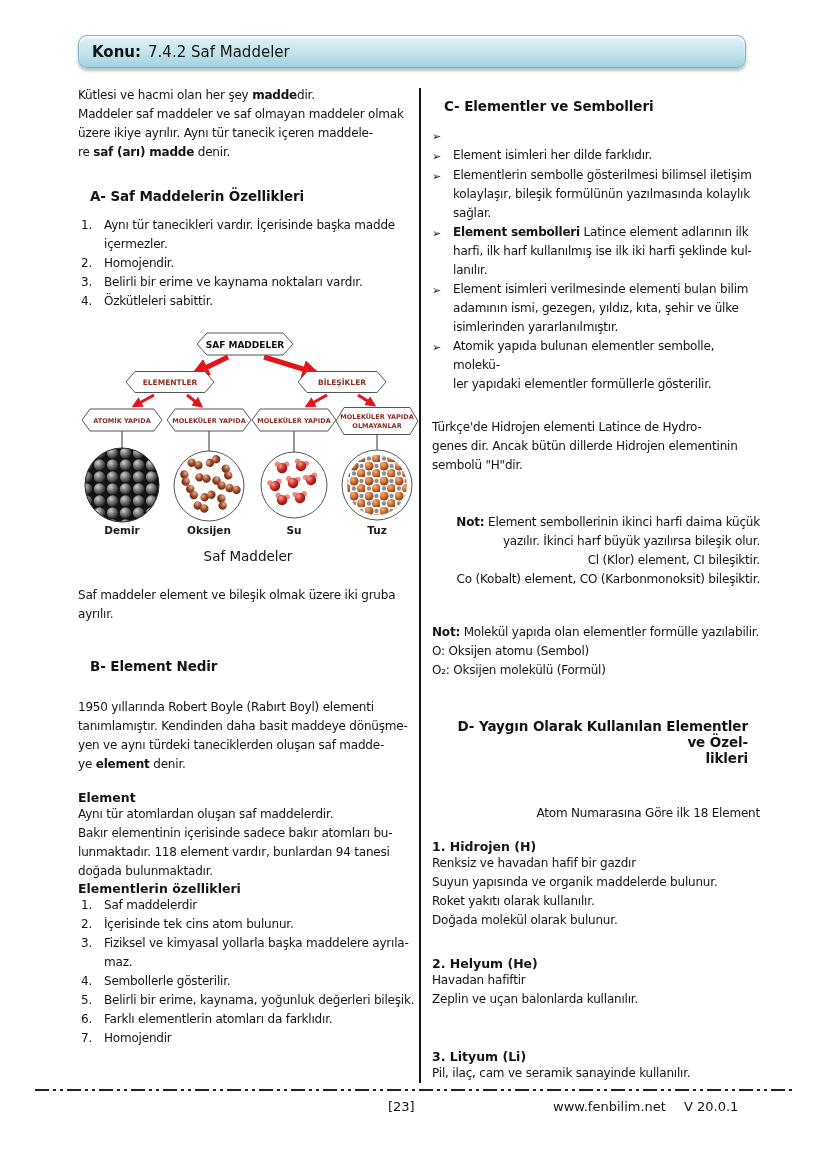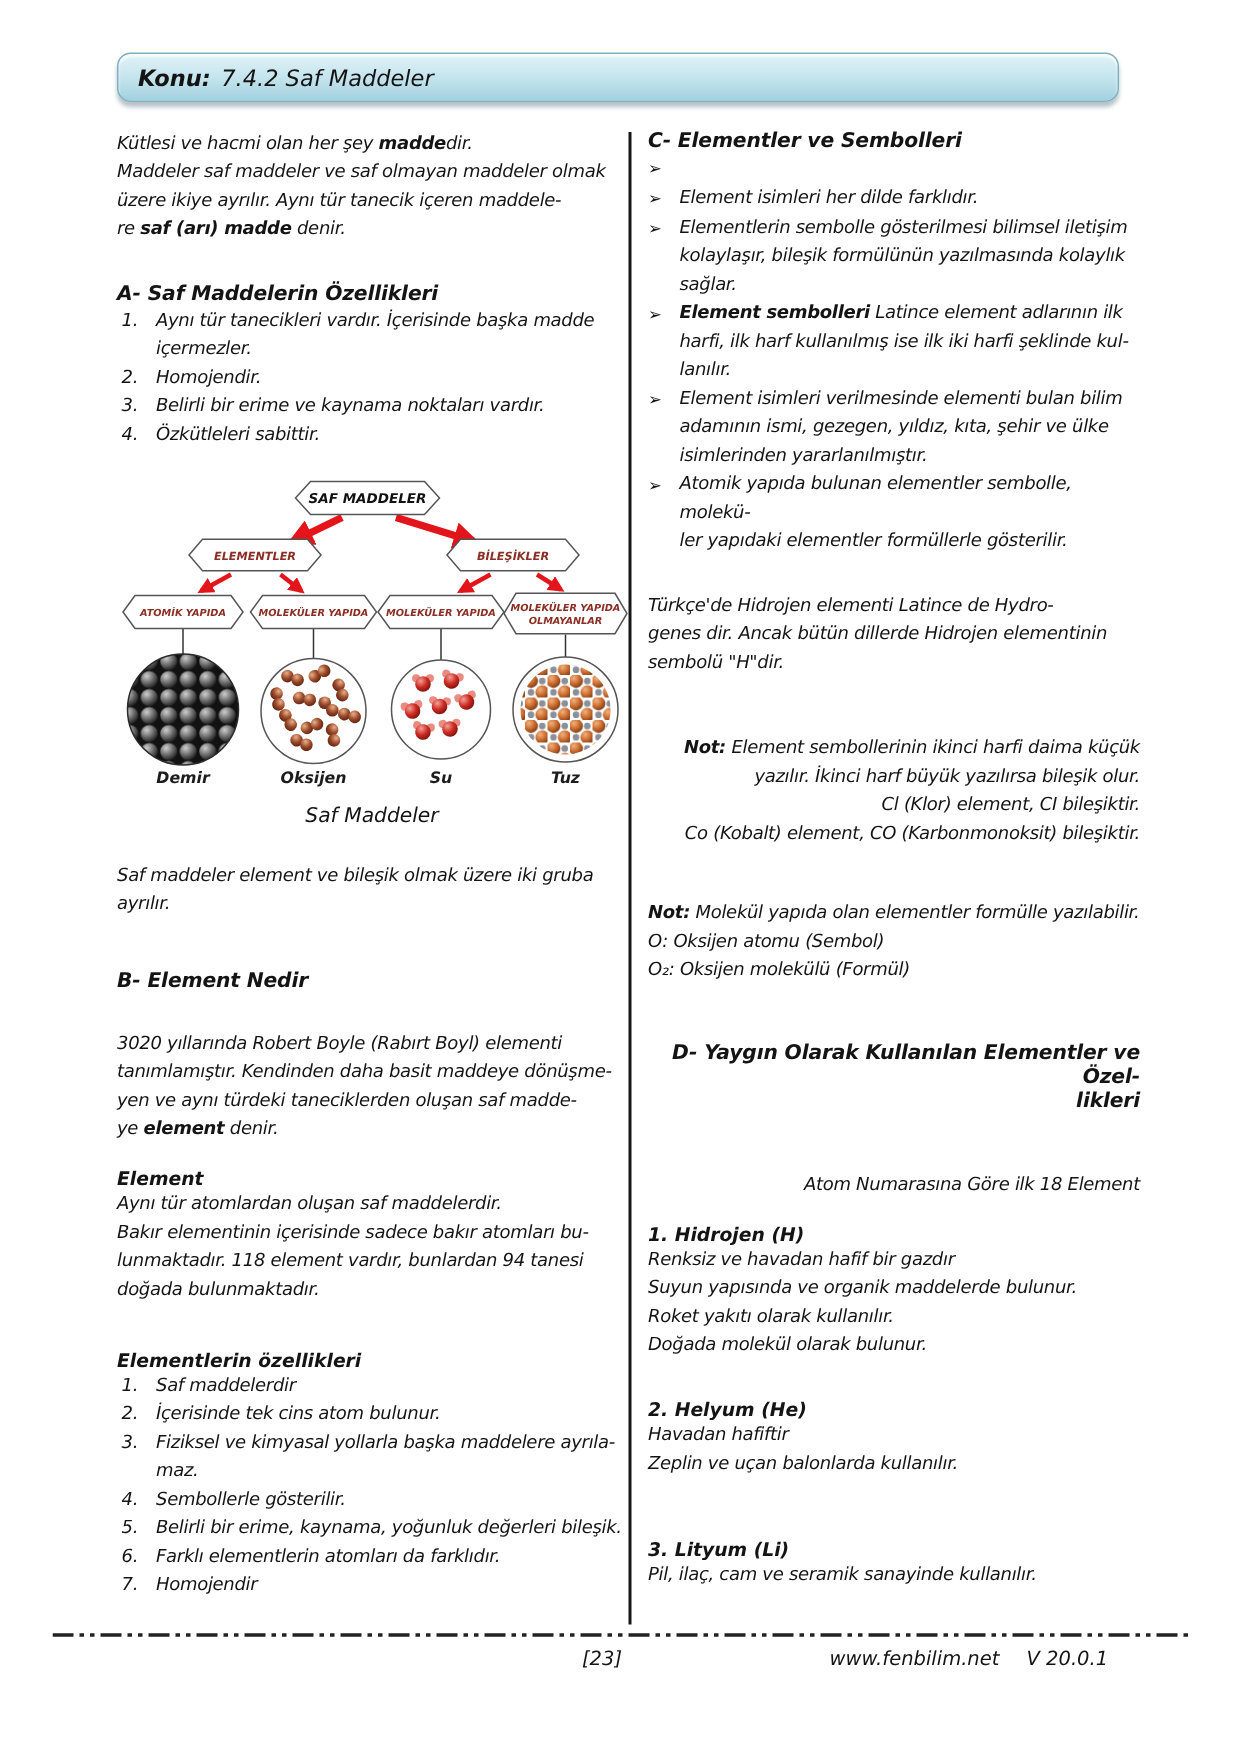--- a/index.html
+++ b/index.html
@@ -1,37 +1,37 @@
 <!DOCTYPE html>
 <html><head>
 <meta charset="utf-8">
 <style>
   html,body { margin:0; padding:0; background:#ffffff; }
   .page {
     position:relative; width:796px; height:1171px; background:#fff;
-    font-family:"DejaVu Sans", sans-serif; color:#141414; overflow:hidden;font-style:italic;
+    font-family:"DejaVu Sans", sans-serif; color:#141414; overflow:hidden;
   }
   
   .banner {
     position:absolute; left:78px; top:35px; width:668px; height:33px;
     border-radius:9px;
     background:linear-gradient(#e2f2f7, #c2e3ec 55%, #a3d1df);
     border:1px solid #7fb0bf;
     box-shadow:0 3px 3px rgba(90,120,130,.45), inset 0 2px 2px rgba(255,255,255,.85);
     display:flex; align-items:center; padding:0 13px; font-size:15px;
     box-sizing:border-box;
   }
   .banner .lead { font-weight:bold; margin-right:7px; }
 
   .col-left  { position:absolute; left:78px;  top:86px; width:338px; }
   .col-right { position:absolute; left:432px; top:86px; width:328px; }
   .vdiv { position:absolute; left:419px; top:88px; width:1.5px; height:995px; background:#171717; }
 
   .p   { font-size:12px; line-height:19px; letter-spacing:-0.2px; white-space:pre-line; margin:0; }
-  .sec { font-size:13.5px; font-weight:bold; margin:0; letter-spacing:-0.1px; white-space:pre-line; }
+  .sec { font-size:13.5px; font-weight:bold; margin:12px; letter-spacing:-0.1px; white-space:pre-line; }
   .sub { font-size:12.5px; font-weight:bold; margin:0; }
   .b   { font-weight:bold; }
 
   ol.num { margin:0; padding:0 0 0 3px; list-style:none; counter-reset:n;
            font-size:12px; line-height:19px; letter-spacing:-0.2px; }
   ol.num li { counter-increment:n; display:flex; }
   ol.num li::before { content:counter(n) "."; flex:0 0 23px; }
   ol.num .txt { white-space:pre-line; }
 
   ul.arr { margin:0; padding:0; list-style:none; font-size:12px; line-height:19px; letter-spacing:-0.2px; }
@@ -45,21 +45,21 @@
   .t-root { font-size:9px;  font-weight:bold; fill:#111; }
   .t-l2   { font-size:7.5px; font-weight:bold; fill:#8b2e23; }
   .t-l3   { font-size:6.5px; font-weight:bold; fill:#8b2e23; }
   .t-sample { font-size:10.5px; font-weight:bold; fill:#1c1c1c; font-family:"Liberation Serif","DejaVu Serif",serif; }
   .caption { width:340px; text-align:center; font-size:13.5px; margin-top:9px; }
 
   .hdiv { position:absolute; left:35px; top:1087px; }
   .footer-page { position:absolute; left:388px; top:1099px; font-size:13px; }
   .footer-site { position:absolute; left:553px; top:1099px; font-size:13px; }
   .footer-site .ver { margin-left:14px; } .mt16{margin-top:16px;} .mt22{margin-top:22px;}
-  .mt24{margin-top:24px;} .mt26{margin-top:26px;} .mt28{margin-top:28px;} .mt30{margin-top:30px;}
+  .mt24{margin-top:24px;} .mt26{margin-top:26px;} .mt28{margin-top:28px;} .mt30{}
   .mt34{margin-top:34px;} .mt36{margin-top:24px;} .mt38{margin-top:38px;text-align:right;} .mt40{margin-top:40px;}
 </style>
 </head>
 <body>
 
 <div class="page">
 
   <div class="banner">
     <span class="lead">Konu:</span>
     <span>7.4.2 Saf Maddeler</span>
@@ -208,21 +208,21 @@
       <text x="214" y="207" class="t-sample">Su</text>
       <text x="297" y="207" class="t-sample">Tuz</text>
     </svg>
 
     <div class="caption">Saf Maddeler</div>
 
     <p class="p mt22">Saf maddeler element ve bileşik olmak üzere iki gruba ayrılır.</p>
 
     <h3 class="sec mt34">B- Element Nedir</h3>
 
-    <p class="p mt24"><span>3020 yıllarında Robert Boyle (Rabırt Boyl)  elementi tanımlamıştır. Kendinden daha basit maddeye dönüşme-
+    <p class="p mt24"><span>1950 yıllarında Robert Boyle (Rabırt Boyl)  elementi tanımlamıştır. Kendinden daha basit maddeye dönüşme-
 yen ve aynı türdeki taneciklerden oluşan saf madde-
 ye </span><span class="b">element</span><span> denir.</span></p>
 
     <p class="sub mt16">Element</p>
     <p class="p">Aynı tür atomlardan oluşan saf maddelerdir.
 Bakır elementinin içerisinde sadece bakır atomları bu-
 lunmaktadır. 118 element vardır, bunlardan 94 tanesi doğada bulunmaktadır.</p>
 
     <h3 class="sub mt30">Elementlerin özellikleri</h3>
 

